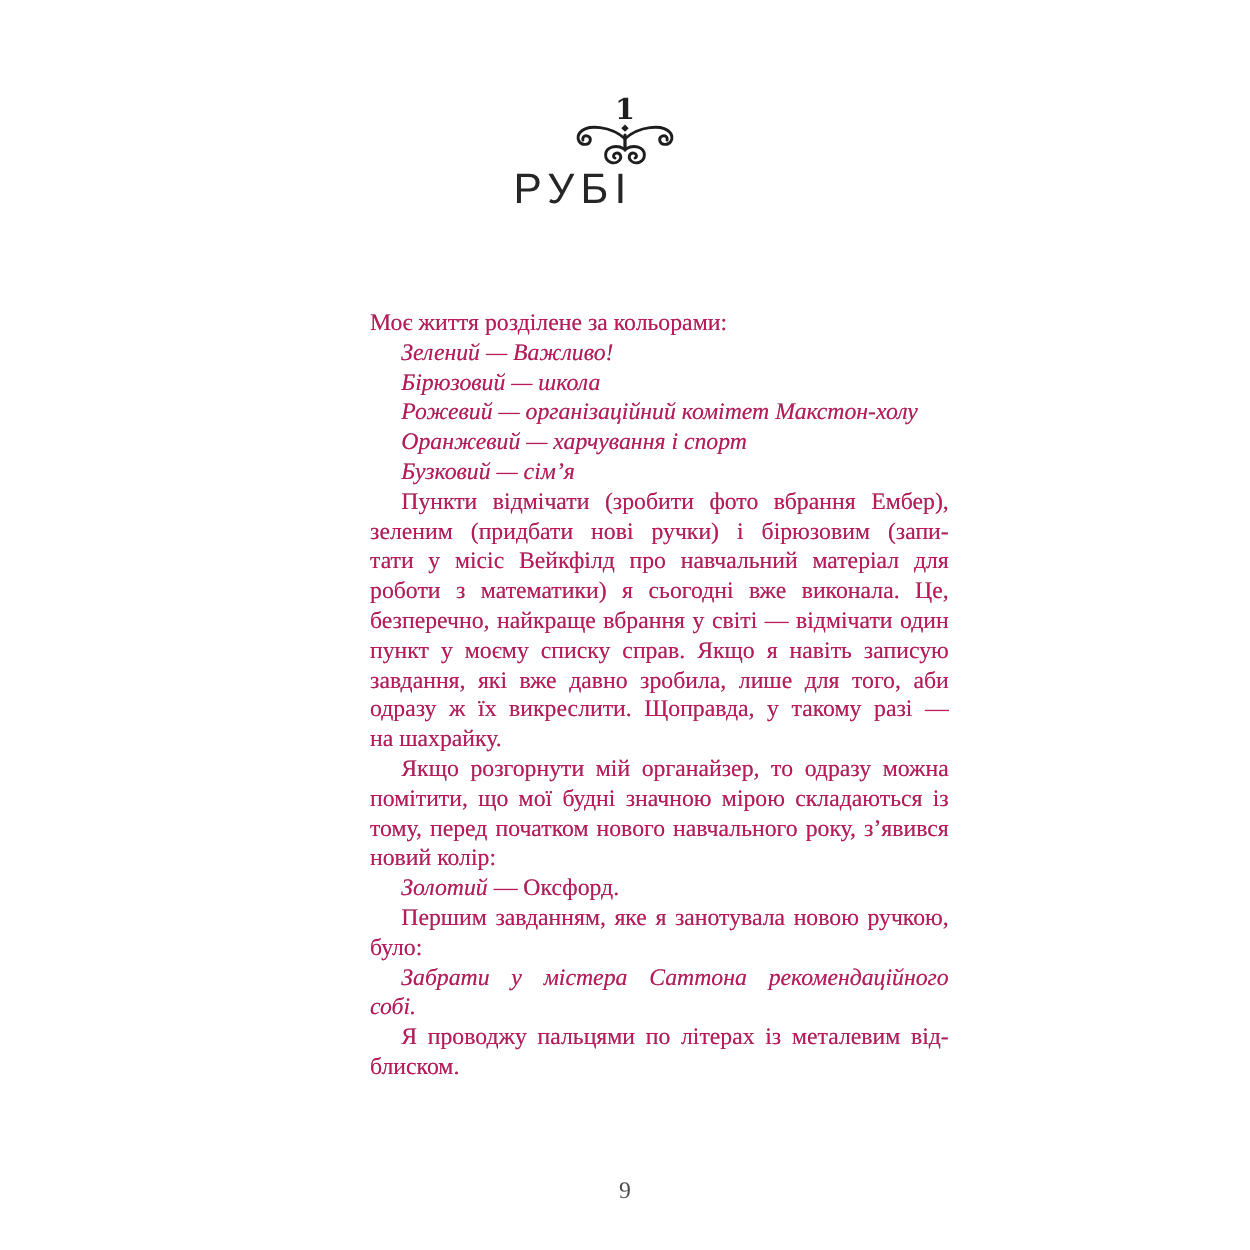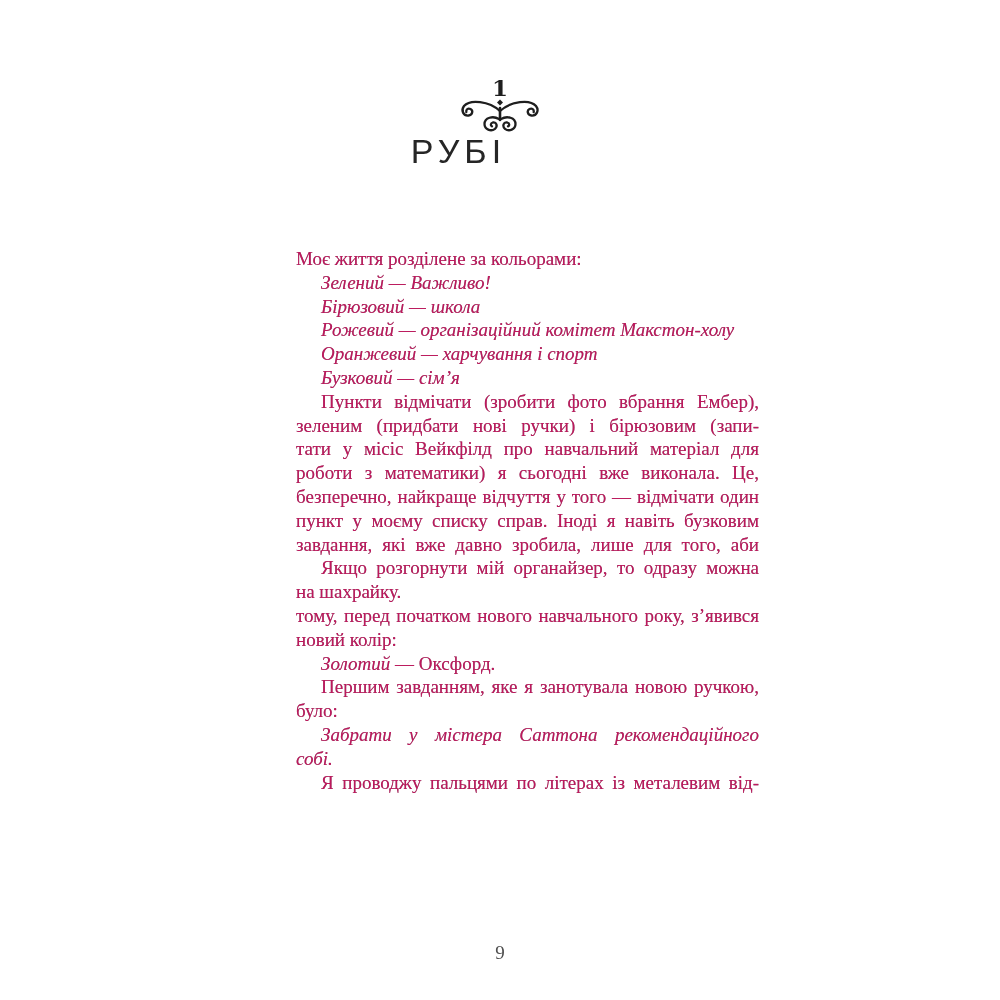--- a/index.html
+++ b/index.html
@@ -130,32 +130,35 @@
   <div class="line last"><span>Моє життя розділене за кольорами:</span></div>
       <div class="line indent last"><span class="it">Зелений — Важливо!</span></div>
       <div class="line indent last"><span class="it">Бірюзовий — школа</span></div>
       <div class="line indent last"><span class="it">Рожевий — організаційний комітет Макстон-холу</span></div>
       <div class="line indent last"><span class="it">Оранжевий — харчування і спорт</span></div>
       <div class="line indent last"><span class="it">Бузковий — сім’я</span></div>
       <div class="line indent"><span>Пункти відмічати (зробити фото вбрання Ембер),</span></div>
       <div class="line"><span>зеленим (придбати нові ручки) і бірюзовим (запи-</span></div>
       <div class="line"><span>тати у місіс Вейкфілд про навчальний матеріал для</span></div>
       <div class="line"><span>роботи з математики) я сьогодні вже виконала. Це,</span></div>
-      <div class="line"><span>безперечно, найкраще відчуття у того — відмічати один</span></div>
-      <div class="line"><span>пункт у моєму списку справ. Іноді я навіть бузковим</span></div>
+      <div class="line"><span>безперечно, найкраще вбрання у світі — відмічати один</span></div>
+      <div class="line"><span>пункт у моєму списку справ. Якщо я навіть записую</span></div>
       <div class="line"><span>завдання, які вже давно зробила, лише для того, аби</span></div>
+      <div class="line"><span>одразу ж їх викреслити. Щоправда, у такому разі —</span></div>
+      <div class="line last"><span>на шахрайку.</span></div>
       <div class="line indent"><span>Якщо розгорнути мій органайзер, то одразу можна</span></div>
-      <div class="line last"><span>на шахрайку.</span></div>
+      <div class="line"><span>помітити, що мої будні значною мірою складаються із</span></div>
       <div class="line"><span>тому, перед початком нового навчального року, з’явився</span></div>
       <div class="line last"><span>новий колір:</span></div>
       <div class="line indent last"><span class="it">Золотий</span><span> — Оксфорд.</span></div>
       <div class="line indent"><span>Першим завданням, яке я занотувала новою ручкою,</span></div>
       <div class="line last"><span>було:</span></div>
       <div class="line indent"><span class="it">Забрати у містера Саттона рекомендаційного</span></div>
       <div class="line last"><span class="it">собі.</span></div>
       <div class="line indent"><span>Я проводжу пальцями по літерах із металевим від-</span></div>
+      <div class="line last"><span>блиском.</span></div>
     </main>
 
   <footer>
     <div class="page-number">9</div>
   </footer>
 
 </div>
 
 </body></html>

